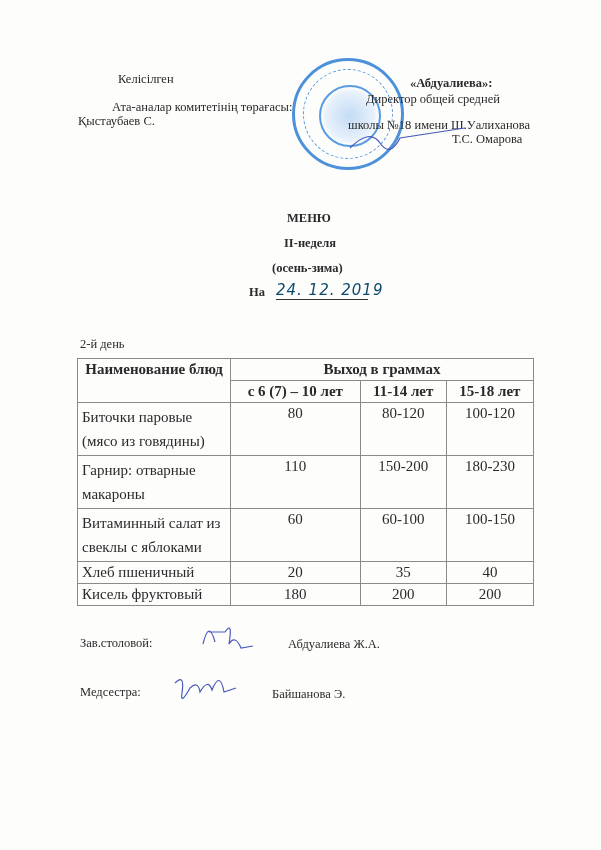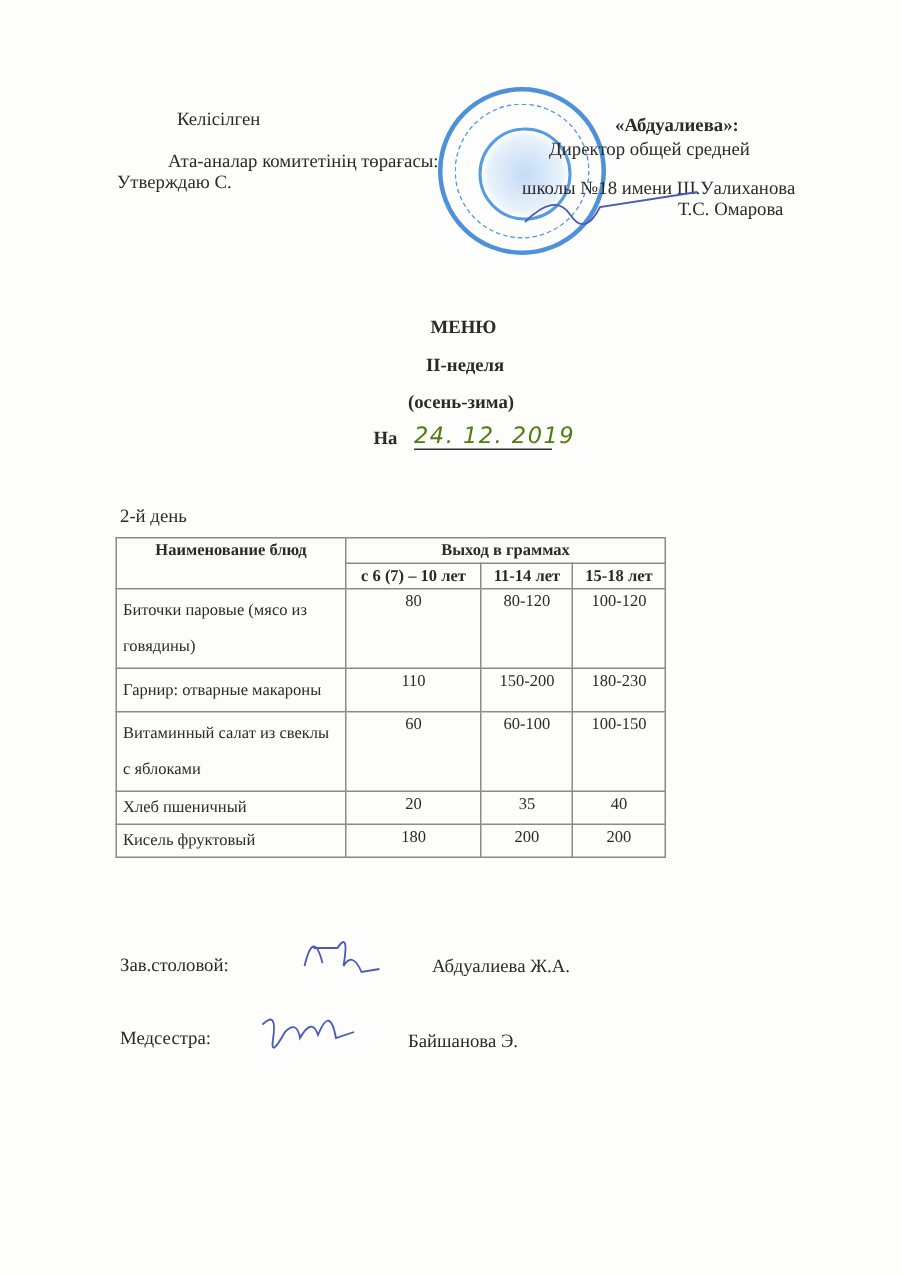--- a/index.html
+++ b/index.html
@@ -7,34 +7,34 @@
          font-family:"Liberation Serif", "DejaVu Serif", serif; color:#2a2a2a; }
   .abs { position:absolute; white-space:nowrap; }
   .t { font-size:12.5px; }
   .b { font-weight:bold; }
   .stamp { position:absolute; left:292px; top:58px; width:112px; height:112px; border-radius:50%;
            border:3px solid #2f7fd6; box-sizing:border-box; opacity:0.85; }
   .stamp::before { content:""; position:absolute; left:8px; top:8px; right:8px; bottom:8px; border-radius:50%;
            border:1.5px dashed #3a8ae0; }
   .stamp::after { content:""; position:absolute; left:24px; top:24px; width:58px; height:58px; border-radius:50%;
            border:2px solid #3a8ae0; background:radial-gradient(circle,#b9d6f5 0,#e6f0fb 60%,transparent 70%); }
-  table { position:absolute; left:77px; top:358px; width:367px; border-collapse:collapse; font-size:11px; }
+  table { position:absolute; left:77px; top:358px; width:457px; border-collapse:collapse; font-size:15px; }
   td, th { border:1px solid #8a8a8a; padding:2px 4px; vertical-align:top; }
   th { font-weight:bold; text-align:center; }
   td.num { text-align:center; }
   td.name { line-height:24px; }
-  .hand { font-family:"DejaVu Sans", sans-serif; font-style:italic; color:#4d7c0f; font-size:15px; letter-spacing:1px; }
+  .hand { font-family:"DejaVu Sans", sans-serif; font-style:italic; color:#0c4a6e; font-size:15px; letter-spacing:1px; }
   .underline { border-bottom:1px solid #333; display:inline-block; width:92px; }
 </style>
 </head>
 <body>
 
 <div class="abs t" style="left:118px;top:72px;">Келісілген</div>
 <div class="abs t" style="left:92px;top:100px;margin-left:20px;">Ата-аналар комитетінің төрағасы:</div>
-<div class="abs t" style="left:78px;top:114px;">Утверждаю С.</div>
+<div class="abs t" style="left:78px;top:114px;">Қыстаубаев С.</div>
 
 <div class="stamp"></div>
 
 <div class="abs t b" style="left:410px;top:76px;">«Абдуалиева»:</div>
 <div class="abs t" style="left:366px;top:92px;">Директор общей средней</div>
 <div class="abs t" style="left:348px;top:118px;">школы №18 имени Ш.Уалиханова</div>
 <div class="abs t" style="left:452px;top:132px;">Т.С. Омарова</div>
 <svg class="abs" style="left:340px;top:118px;" width="130" height="40">
   <path d="M10 30 Q30 10 40 25 T60 20 L125 10" stroke="#4a5ab8" stroke-width="1.2" fill="none"></path>
 </svg>

